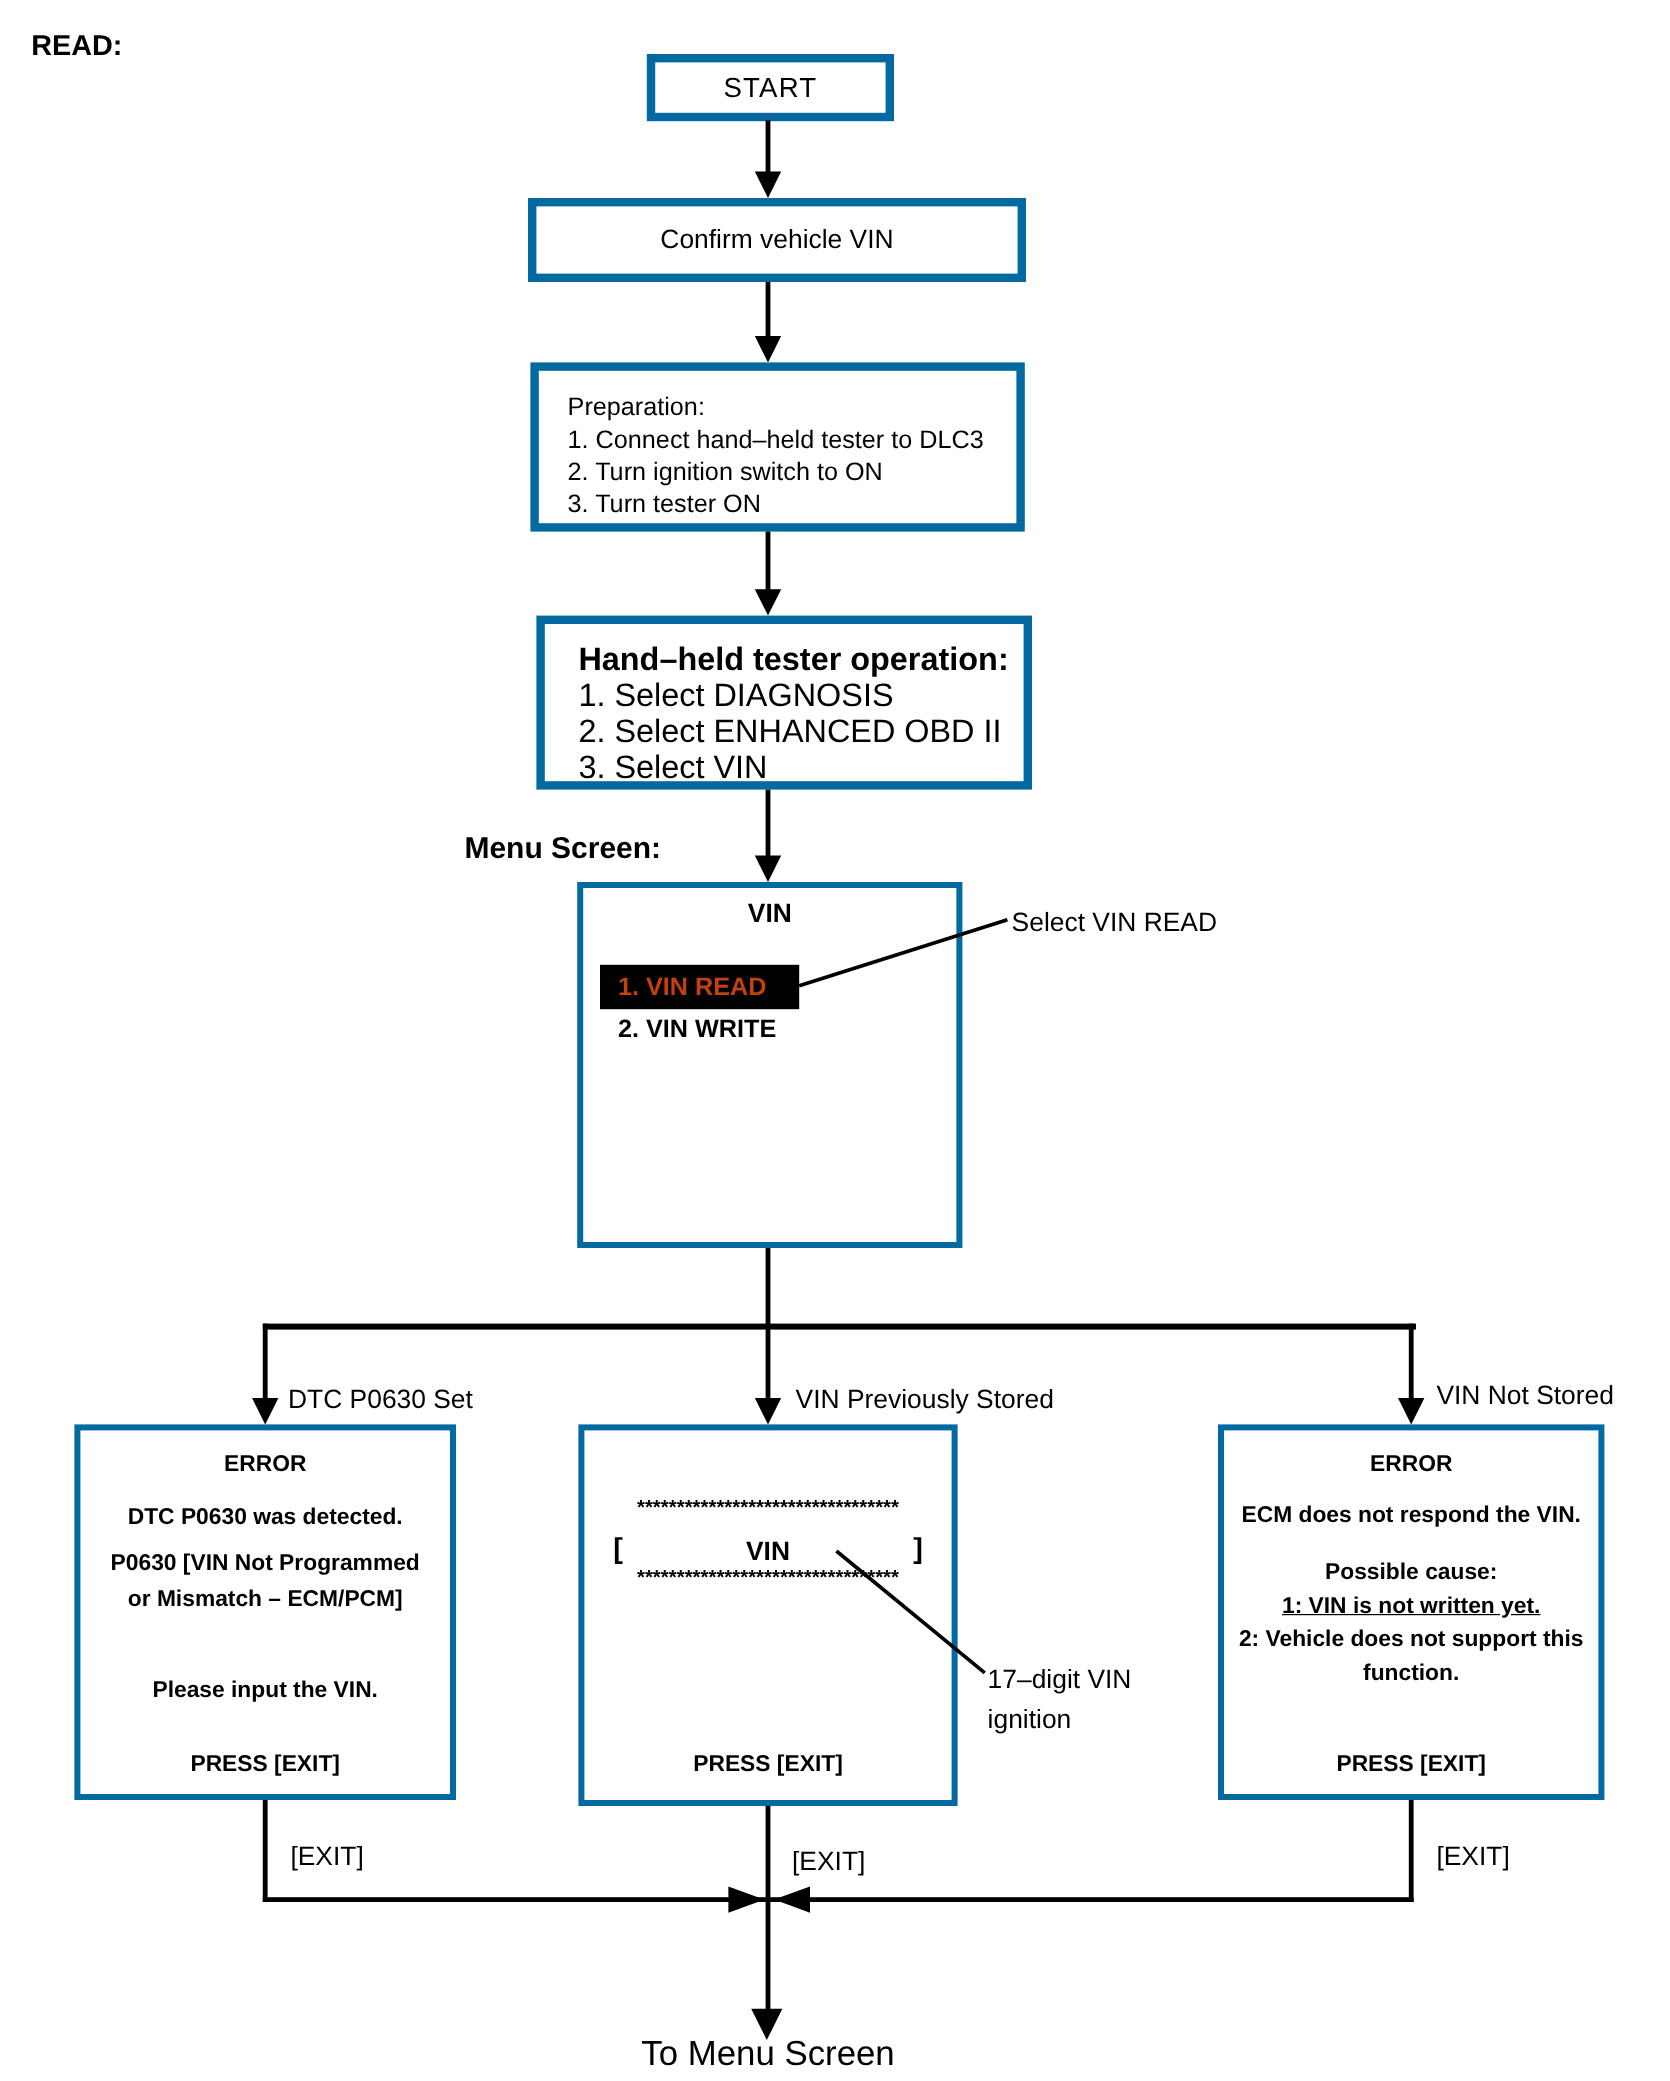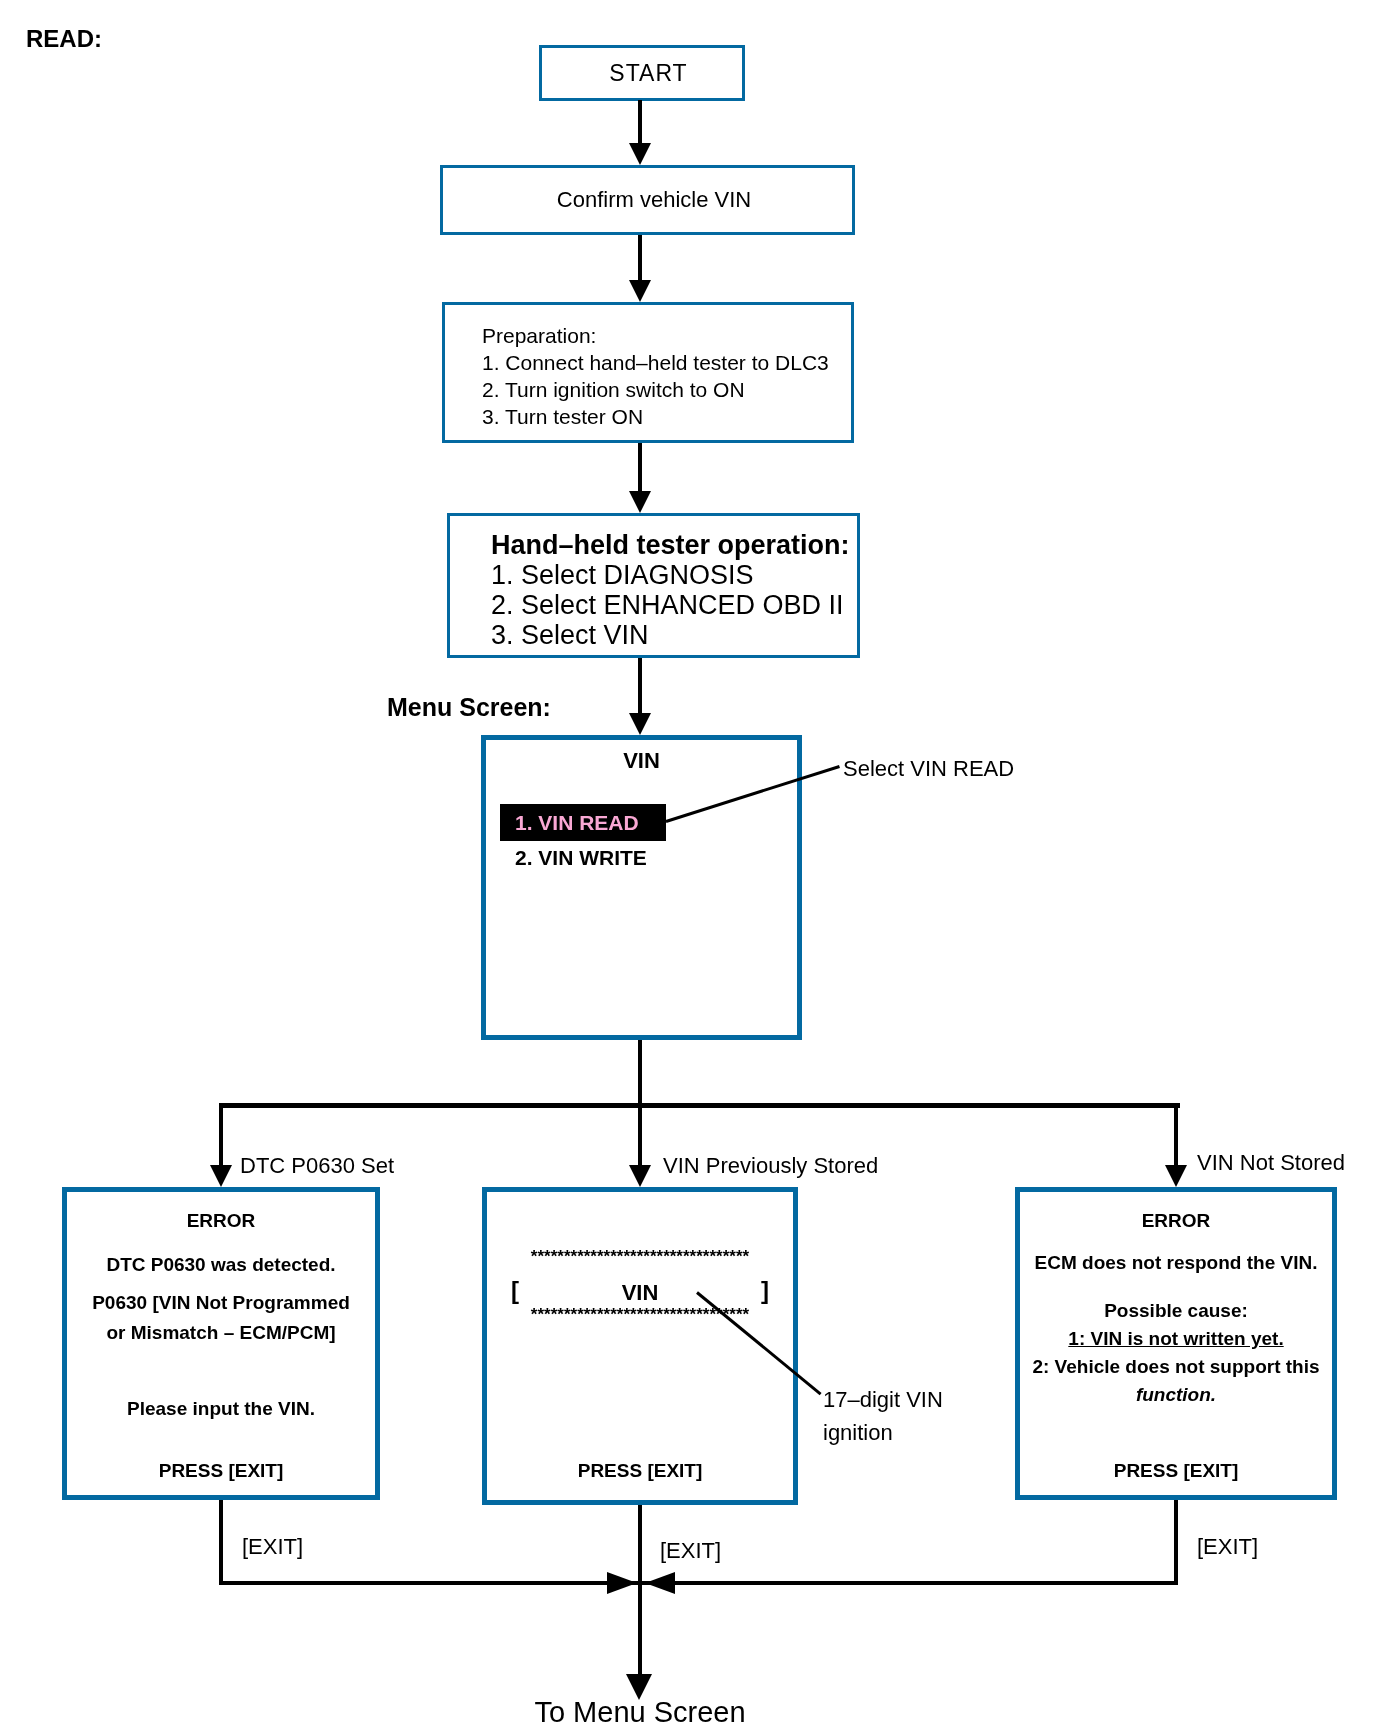--- a/index.html
+++ b/index.html
@@ -1,35 +1,35 @@
 <!DOCTYPE html>
 <html><head>
 <meta charset="utf-8">
 <style>
   html,body{margin:0;padding:0;background:#fff;}
   .page{position:relative;width:1392px;height:1734px;background:#ffffff;
         font-family:"Liberation Sans",sans-serif;color:#000;overflow:hidden;border-radius:22px;}
   .abs{position:absolute;}
-  .box{position:absolute;border:3px solid #0369a1;background:#fff;box-sizing:border-box;padding-left:13px;}
+  .box{position:absolute;border:7px solid #0369a1;background:#fff;box-sizing:border-box;}
   .thick{border-width:5px;}
   .center{display:flex;align-items:center;justify-content:center;}
   .vl{position:absolute;width:4px;background:#000;}
   .hl{position:absolute;height:5px;background:#000;}
   .head-down{position:absolute;width:0;height:0;border-left:11px solid transparent;
              border-right:11px solid transparent;border-top:22px solid #000;}
   .head-right{position:absolute;width:0;height:0;border-top:11px solid transparent;
               border-bottom:11px solid transparent;border-left:30px solid #000;}
   .head-left{position:absolute;width:0;height:0;border-top:11px solid transparent;
              border-bottom:11px solid transparent;border-right:30px solid #000;}
   .diag{position:absolute;height:3px;background:#000;transform-origin:left center;}
   .b{font-weight:bold;}
   .bl{position:absolute;left:4px;right:4px;text-align:center;font-weight:bold;font-size:19px;}
   .flowtext{font-size:21px;line-height:27px;}
   .lab{font-size:22px;white-space:nowrap;}
-  .hi{background:#000;color:#f9a8d4;}
+  .hi{background:#000;color:#c2410c;}
 </style>
 </head>
 <body>
 
 <div class="page">
 
   <div class="abs b" style="left:26px;top:25px;font-size:24px;">READ:</div>
 
   <div class="box center" style="left:539px;top:45px;width:206px;height:56px;font-size:23px;letter-spacing:1px;">
     <span>START</span>
@@ -117,21 +117,21 @@
     <div>17–digit VIN</div>
     <div>ignition</div>
   </div>
 
   <div class="box thick" style="left:1015px;top:1187px;width:322px;height:313px;">
     <div class="bl" style="top:18px;">ERROR</div>
     <div class="bl" style="top:60px;">ECM does not respond the VIN.</div>
     <div class="bl" style="top:108px;">Possible cause:</div>
     <div class="bl" style="top:136px;text-decoration:underline;">1: VIN is not written yet.</div>
     <div class="bl" style="top:164px;">2: Vehicle does not support this</div>
-    <div class="bl" style="top:192px;font-style:italic;">function.</div>
+    <div class="bl" style="top:192px;">function.</div>
     <div class="bl" style="top:268px;">PRESS [EXIT]</div>
   </div>
 
   <div class="vl" style="left:219px;top:1500px;height:85px;"></div>
   <div class="vl" style="left:638px;top:1505px;height:173px;"></div>
   <div class="vl" style="left:1174px;top:1500px;height:85px;"></div>
 
   <div class="abs lab" style="left:242px;top:1534px;">[EXIT]</div>
   <div class="abs lab" style="left:660px;top:1538px;">[EXIT]</div>
   <div class="abs lab" style="left:1197px;top:1534px;">[EXIT]</div>

